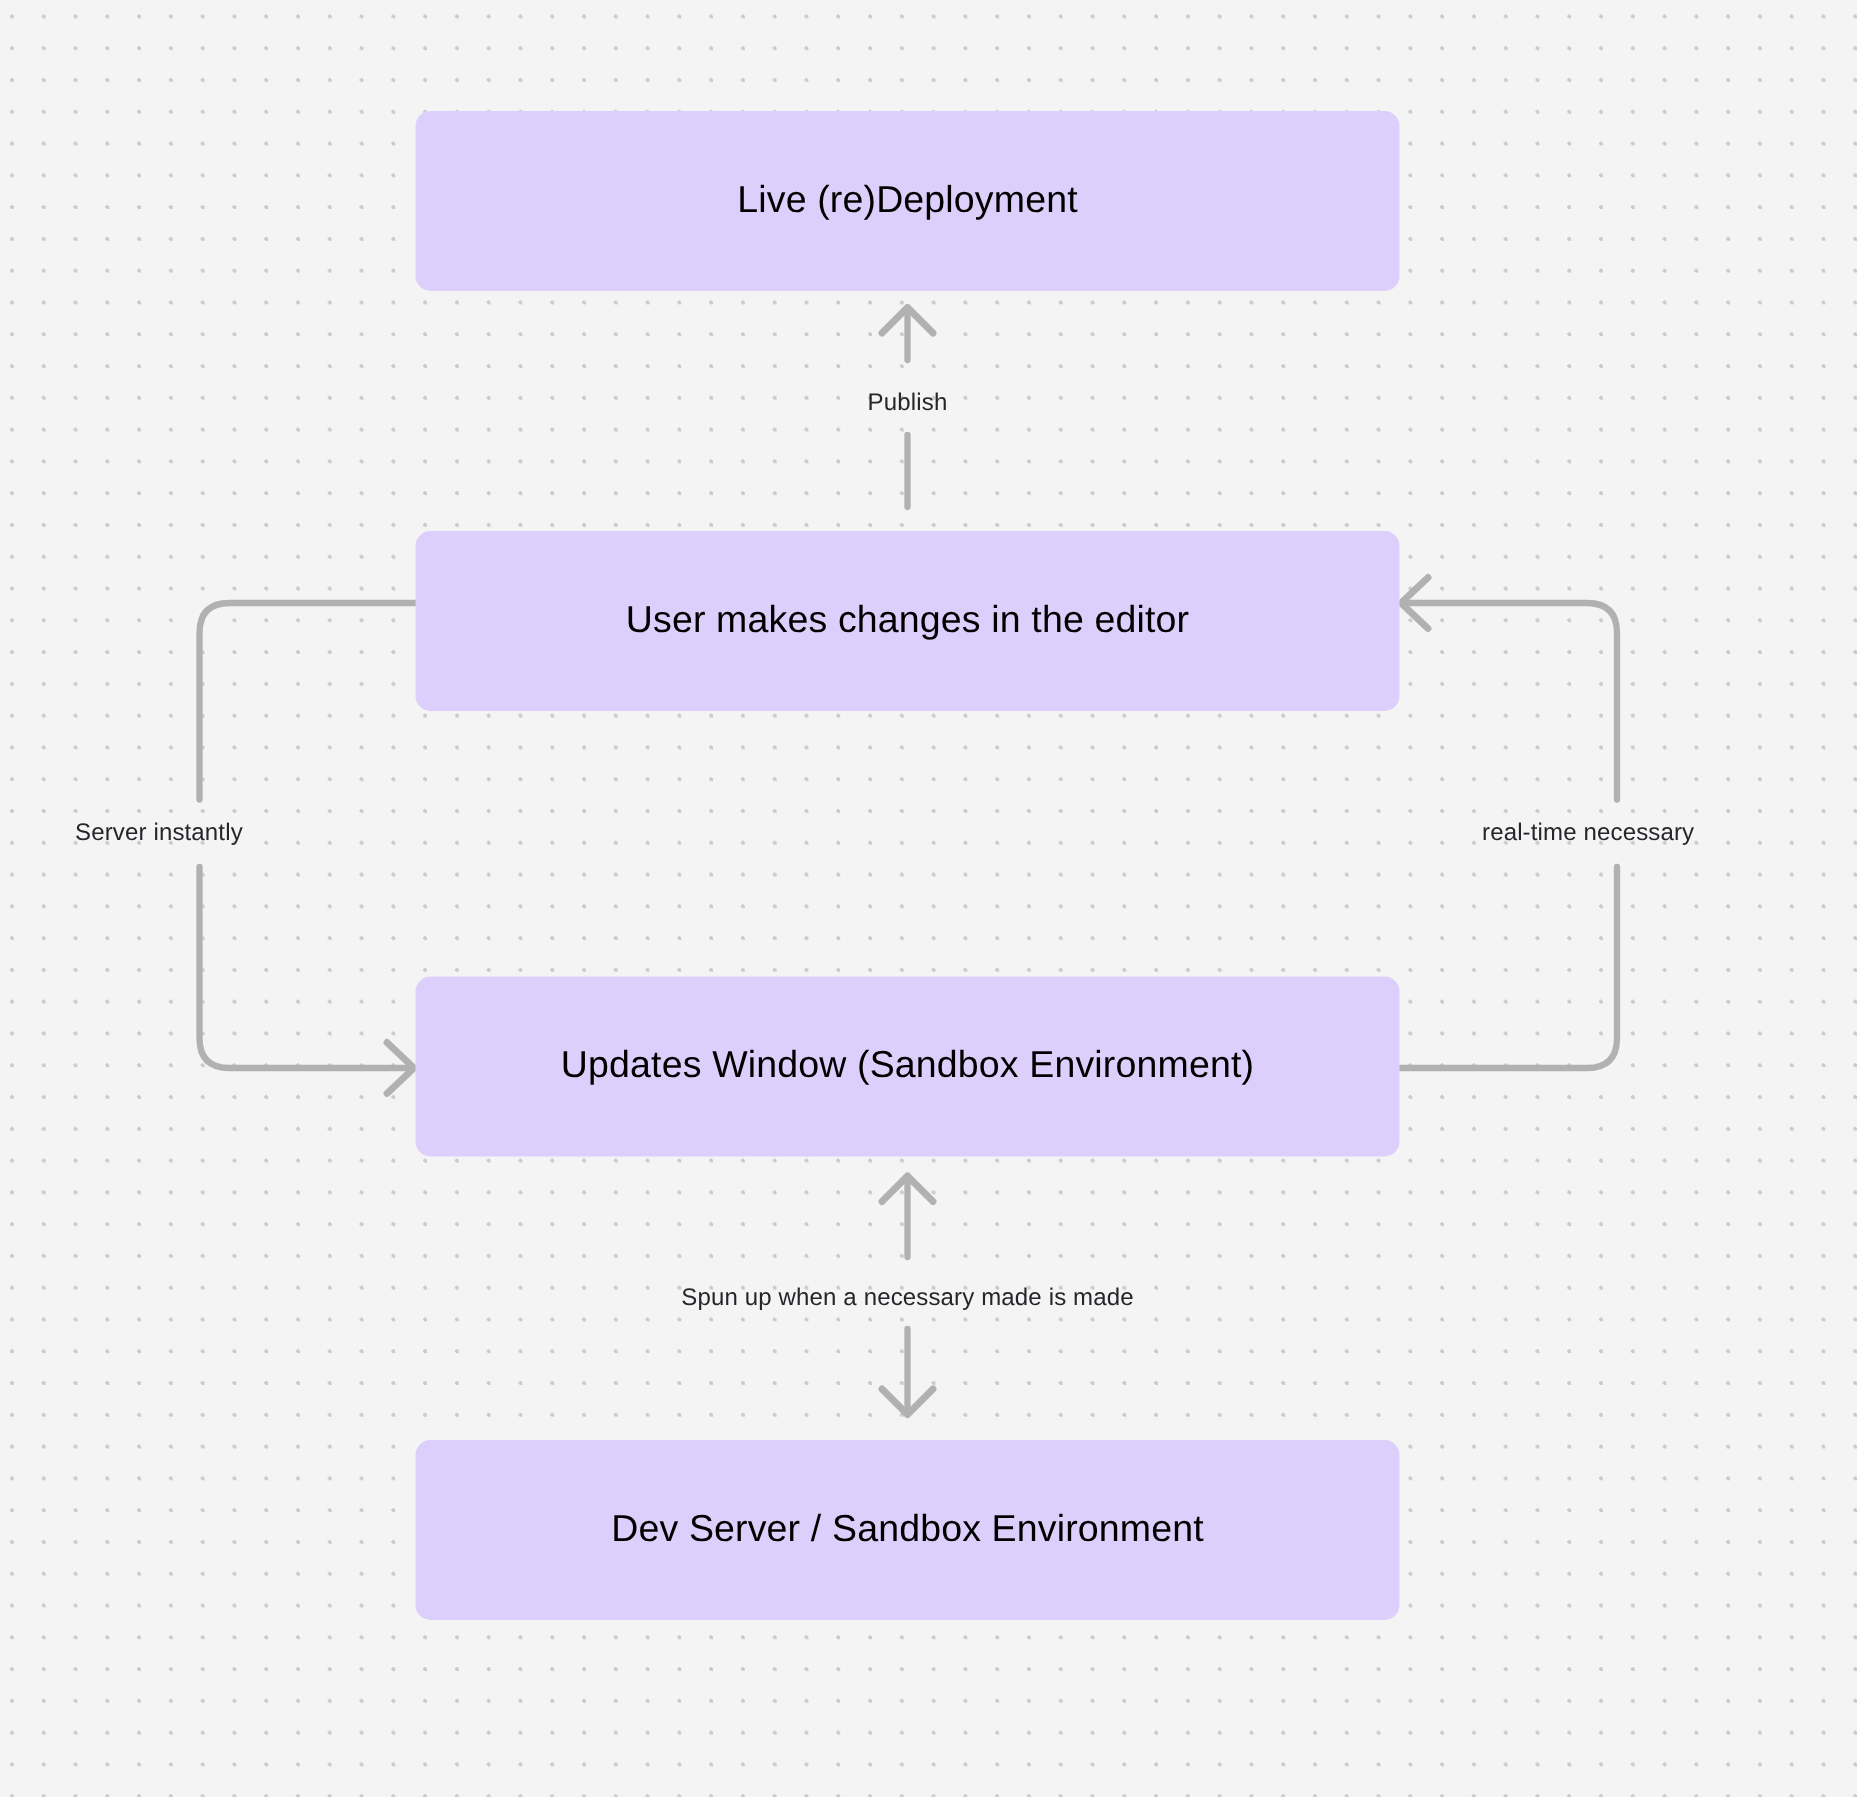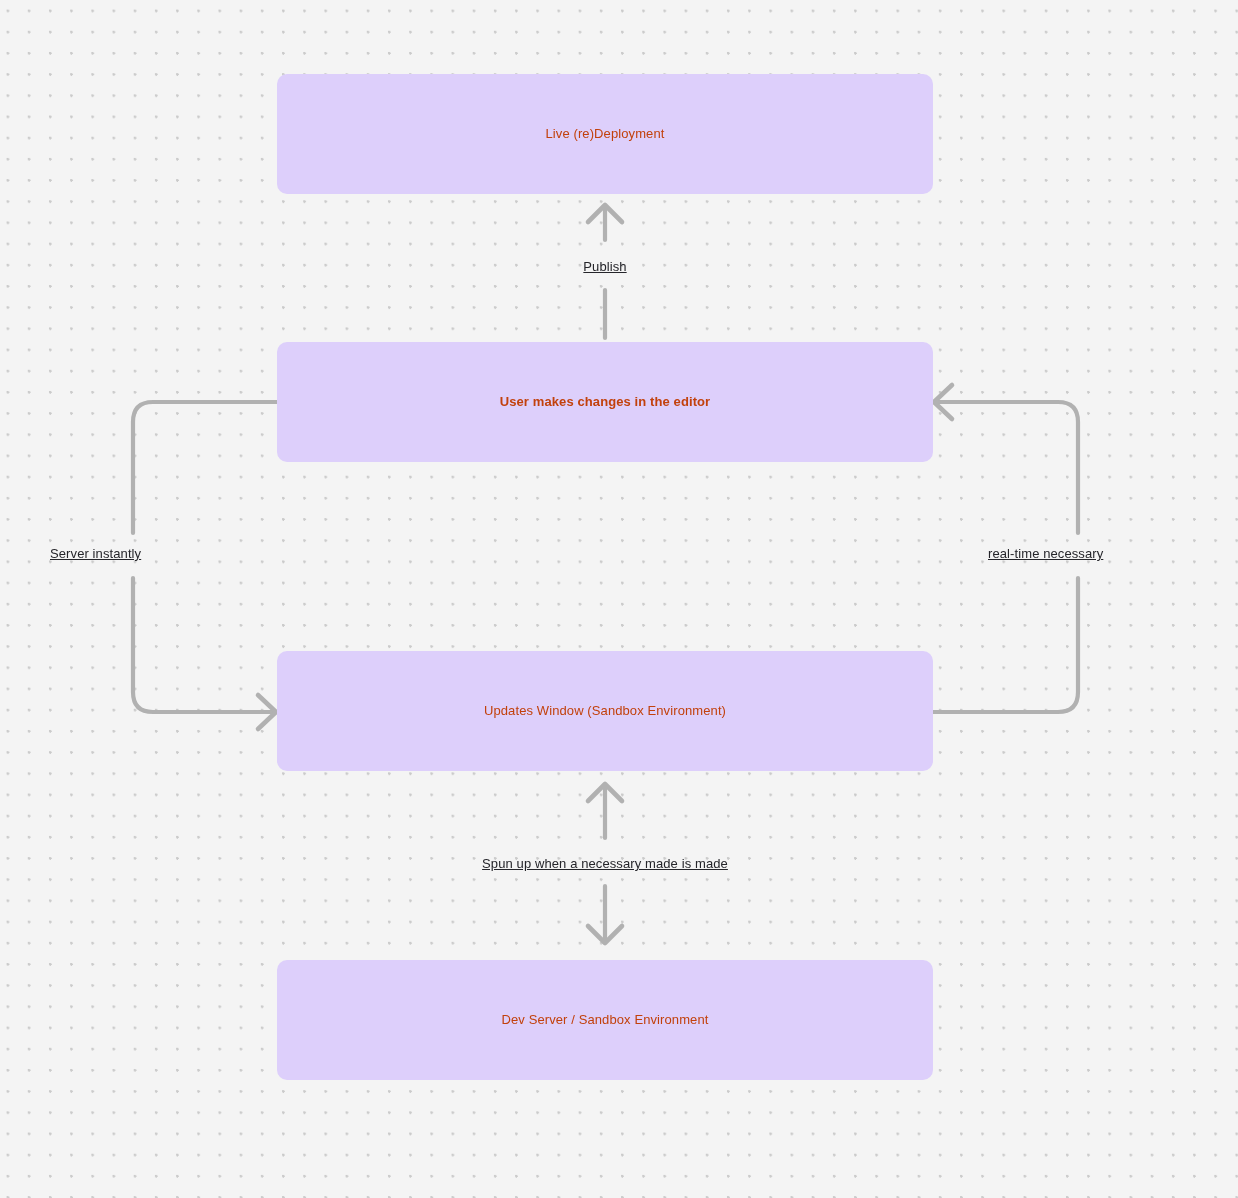--- a/index.html
+++ b/index.html
@@ -56,43 +56,42 @@
     width: 656px;
     height: 120px;
     background: #ddcffb;
     border-radius: 10px;
     display: flex;
     align-items: center;
     justify-content: center;
     box-sizing: border-box;
   }
   .node-label {
-    font-size: 13px;
+    font-size: 25px;
     line-height: 1.25;
-    color: #c2410c;
+    color: #000000;
     letter-spacing: 0.1px;
     text-align: center;
     white-space: nowrap;
   }
 
   #node-deploy  { top: 74px; }
-  #node-editor  { top: 342px; font-weight: bold; }
+  #node-editor  { top: 354px; }
   #node-preview { top: 651px; }
   #node-devserver { top: 960px; }
 
   
   .edge-label {
     position: absolute;
-    font-size: 13px;
+    font-size: 16px;
     line-height: 1.2;
     color: #25252a;
     letter-spacing: 0.1px;
     white-space: nowrap;
     background: transparent;
-    text-decoration: underline;
   }
   #label-publish {
     left: 0;
     top: 259px;
     width: 1210px;
     text-align: center;
   }
   #label-updates {
     left: 50px;
     top: 546px;

